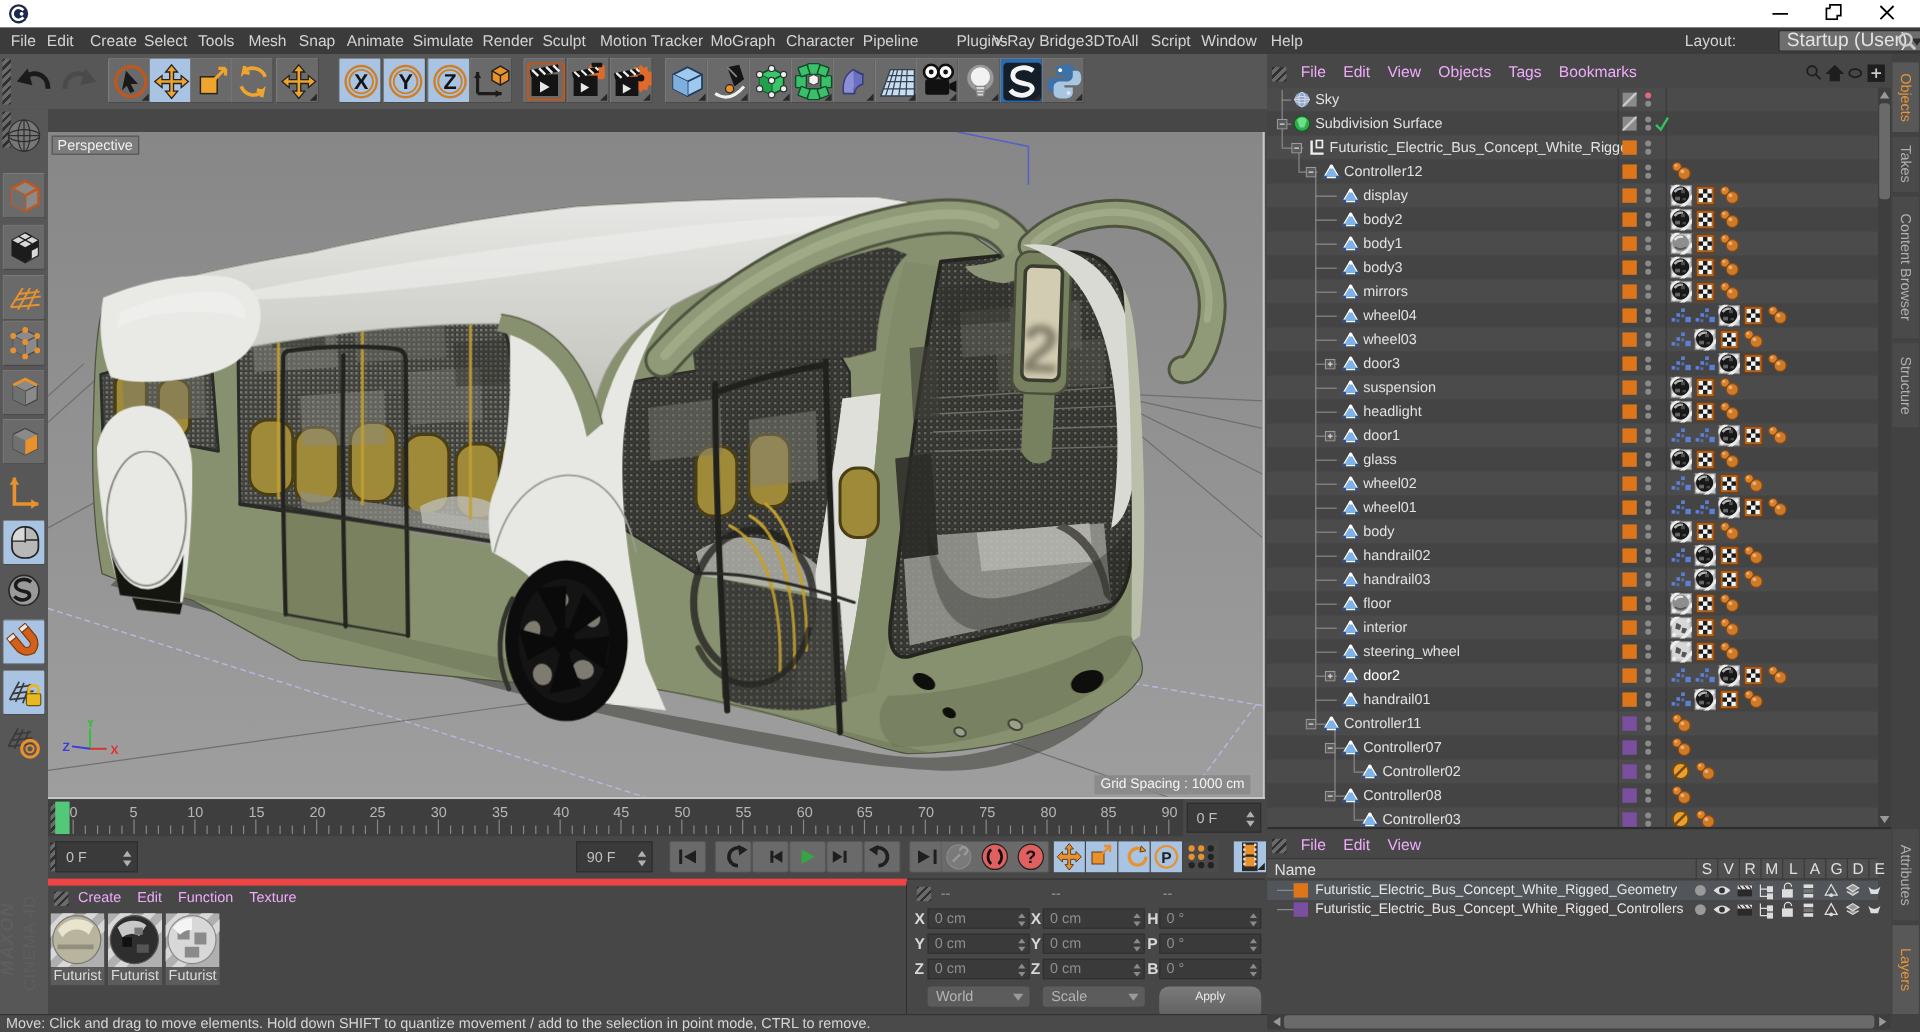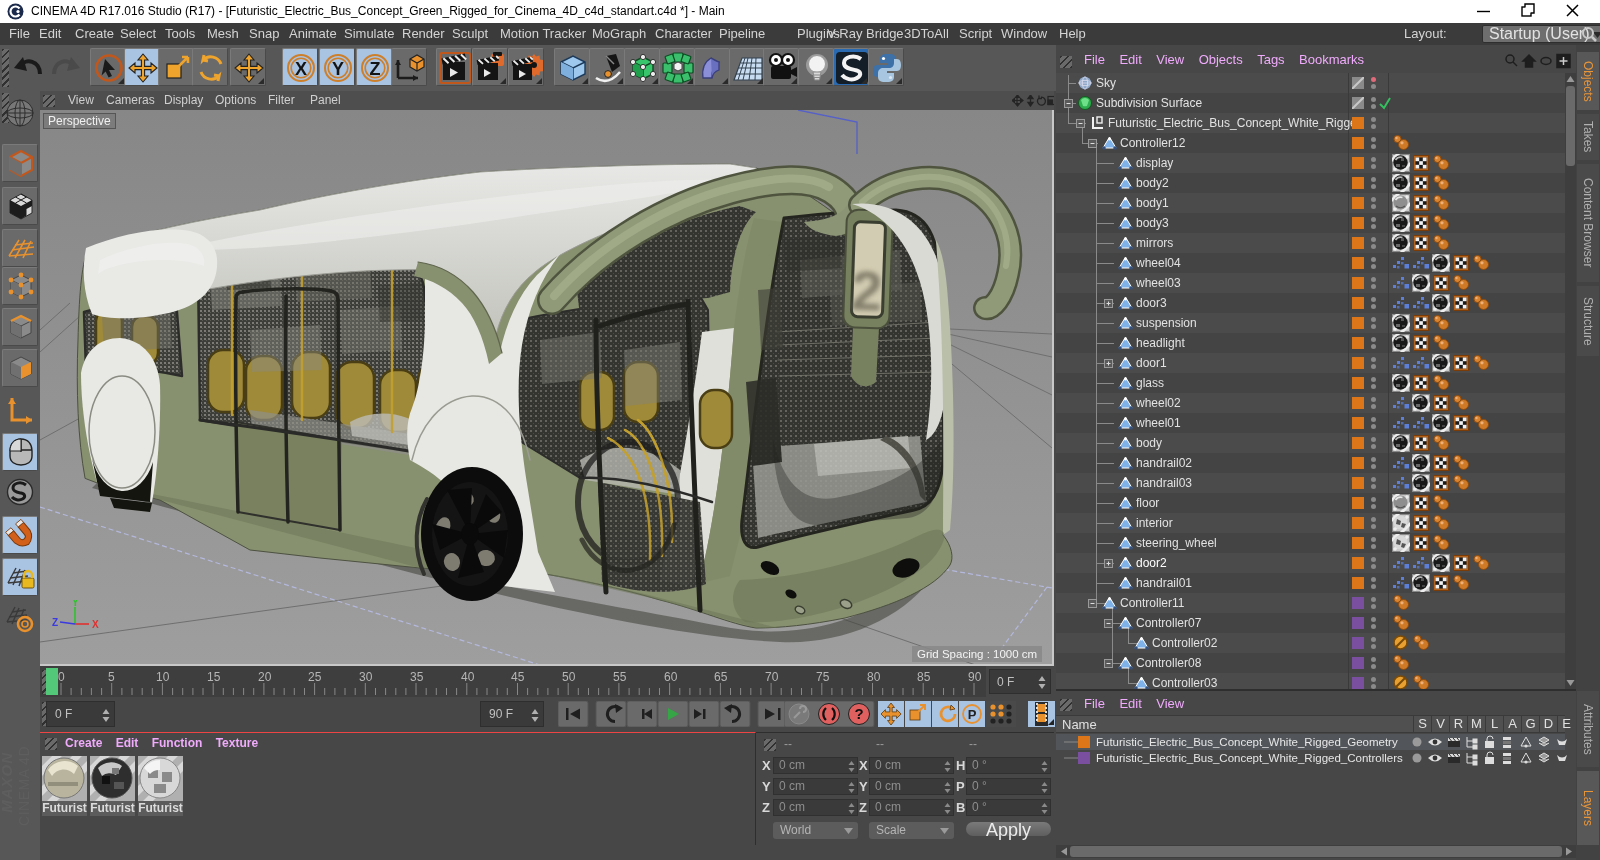--- a/index.html
+++ b/index.html
@@ -23,21 +23,21 @@
     font-size:12px; line-height:19px; }
   #viewport { left:40px; top:110px; width:1014px; height:556px;
     background:linear-gradient(#878787,#9e9e9e);
     border-right:2px solid #c8c8c8; border-bottom:2px solid #c8c8c8; overflow:hidden; }
   
   #ruler { left:40px; top:666px; width:946px; height:31px; background:#3e3e3e; }
   #rulerspin { left:986px; top:666px; width:68px; height:31px; background:#474747; }
   #transport { left:40px; top:697px; width:1014px; height:35px; background:#474747; }
   
   #materials { left:40px; top:732px; width:716px; height:113px; background:#474747;
-    border-top:1px solid #ef4444; border-right:1px solid #2e2e2e;font-weight:bold; }
+    border-top:6px solid #ef4444; border-right:1px solid #2e2e2e; }
   
   #coords { left:756px; top:732px; width:298px; height:113px; background:#474747;
     border-top:1px solid #2e2e2e; }
   
   #status { left:0; top:845px; width:1600px; height:15px; background:#4a4a4a;
     border-top:1px solid #333; color:#d6d6d6; font-size:12px; line-height:14px; }
   
   #om { left:1056px; top:45px; width:520px; height:644px; background:#474747; }
   #layers { left:1056px; top:689px; width:520px; height:171px; background:#474747;
     border-top:2px solid #2e2e2e; }
@@ -64,21 +64,20 @@
 </style>
 </head>
 <body>
 <div id="root">
   <div class="abs" id="titlebar">
     <svg class="abs" style="left:7px;top:3px" width="17" height="17" viewBox="0 0 17 17">
       <circle cx="8.5" cy="8.5" r="8" fill="#1b2a4a"></circle>
       <path d="M12.5 5.5 A5 5 0 1 0 12.5 11.5" fill="none" stroke="#fff" stroke-width="2.2"></path>
       <circle cx="11" cy="8.5" r="1.6" fill="#fff"></circle>
     </svg>
-    <div id="titletext">CINEMA 4D R17.016 Studio (R17) - [Futuristic_Electric_Bus_Concept_Green_Rigged_for_Cinema_4D_c4d_standart.c4d *] - Main</div>
     <svg class="abs" style="left:1470px;top:0" width="120" height="23" viewBox="0 0 120 23">
       <line x1="7" y1="11.5" x2="20" y2="11.5" stroke="#000" stroke-width="1.4"></line>
       <rect x="52" y="7" width="9" height="9" fill="none" stroke="#000" stroke-width="1.4"></rect>
       <path d="M55 7 v-3 h9 v9 h-3" fill="#fff" stroke="#000" stroke-width="1.4"></path>
       <path d="M97 5 l11 11 M108 5 L97 16" stroke="#000" stroke-width="1.5"></path>
     </svg>
   </div>
   <div class="abs" id="menubar">
     <span class="abs" style="left:9px">File</span>
       <span class="abs" style="left:39px">Edit</span>
@@ -432,38 +431,20 @@
             <path d="M3 20 l20-2 M5 15 l18-2 M8 10 l14-2"></path>
           </g>
           <circle cx="21" cy="22" r="7" fill="none" stroke="#e8912d" stroke-width="2.6"></circle>
           <circle cx="21" cy="22" r="3" fill="none" stroke="#e8912d" stroke-width="1.6"></circle>
         </svg>
       </div>
     <div class="abs" style="left:0;top:655px;width:40px;height:120px">
       <div style="position:absolute;left:-2px;top:6px;writing-mode:vertical-rl;transform:rotate(180deg);font-size:15px;font-weight:bold;font-style:italic;color:#5e5e5e;letter-spacing:1px">MAXON</div>
       <div style="position:absolute;left:16px;top:0px;writing-mode:vertical-rl;transform:rotate(180deg);font-size:14px;color:#5e5e5e;letter-spacing:0.5px">CINEMA 4D</div>
     </div>
-  </div>
-  <div class="abs" id="vpmenu">
-    <div class="abs hatch" style="left:3px;top:4px;width:12px;height:12px"></div>
-    <span class="abs" style="left:28px">View</span>
-      <span class="abs" style="left:66px">Cameras</span>
-      <span class="abs" style="left:124px">Display</span>
-      <span class="abs" style="left:175px">Options</span>
-      <span class="abs" style="left:228px">Filter</span>
-      <span class="abs" style="left:270px">Panel</span>
-    <svg class="abs" style="left:972px;top:4px" width="42" height="12" viewBox="0 0 42 12">
-      <g stroke="#242424" stroke-width="1.2" fill="#242424">
-        <path d="M5 0 v11 M0 5.5 h11 M5.5 0 l-2 2.5 h4 z M5.5 11 l-2-2.5 h4 z M0 5.5 l2.5-2 v4 z M11 5.5 l-2.5-2 v4 z"></path>
-        <path d="M18.5 0 l-2.5 3.5 h5 z M18.5 11 l-2.5-3.5 h5 z M18.5 3 v5" stroke-width="1.3"></path>
-        <path d="M27 3 a4 4 0 1 0 2 -0.8 M27 0.5 v3 h3" fill="none" stroke-width="1.3"></path>
-        <rect x="36" y="1.5" width="8" height="8" fill="none" stroke-width="1.2"></rect>
-        <rect x="36" y="5" width="4.5" height="4.5" fill="#242424"></rect>
-      </g>
-    </svg>
   </div>
   <div class="abs" id="viewport">
     <div class="abs" style="left:3px;top:3px;background:#72727288;border:1px solid #555;color:#f0f0f0;font-size:12px;line-height:14px;padding:0 4px">Perspective</div>
     <svg class="abs" style="left:0;top:0" width="1012" height="554" viewBox="0 0 1012 554">
 
       <g stroke="#6f6f6f" stroke-width="1" fill="none">
         <line x1="0" y1="220" x2="30" y2="193"></line>
         <line x1="0" y1="242" x2="40" y2="206"></line>
         <line x1="910" y1="219" x2="1012" y2="224"></line>
         <line x1="908" y1="224" x2="1012" y2="247"></line>
@@ -1008,23 +989,24 @@
 <div class="abs" style="left:200px;top:67px;font-size:13px;font-weight:bold;color:#d8d8d8">B</div>
 <div class="abs" style="left:210px;top:66px;width:85px;height:17px;background:#3a3a3a;border:1px solid #303030;color:#8e8e8e;font-size:12px;line-height:15px;padding-left:5px">0 °<svg class="abs" style="right:2px;top:3px" width="7" height="11">
             <path d="M3.5 0 l3 4 h-6 z M3.5 11 l3-4 h-6 z" fill="#8a8a8a"></path>
           </svg></div>
 <div class="abs" style="left:17px;top:89px;width:85px;height:17px;background:#5c5c5c;border-radius:3px;color:#b4b4b4;font-size:12px;line-height:17px;padding-left:7px">World<svg class="abs" style="right:5px;top:6px" width="9" height="7">
             <path d="M0 0 h9 l-4.5 6 z" fill="#9a9a9a"></path>
           </svg></div>
 <div class="abs" style="left:113px;top:89px;width:85px;height:17px;background:#5c5c5c;border-radius:3px;color:#b4b4b4;font-size:12px;line-height:17px;padding-left:7px">Scale<svg class="abs" style="right:5px;top:6px" width="9" height="7">
             <path d="M0 0 h9 l-4.5 6 z" fill="#9a9a9a"></path>
           </svg></div>
-<div class="abs" style="left:210px;top:89px;width:85px;height:14px;background:linear-gradient(#7a7a7a,#5e5e5e);border-radius:8px;color:#ececec;font-size:18px;text-align:center;line-height:17px">Apply</div>
+<div class="abs" style="left:210px;top:89px;width:85px;height:28px;background:linear-gradient(#7a7a7a,#5e5e5e);border-radius:8px;color:#ececec;font-size:10px;text-align:center;line-height:17px">Apply</div>
       </div>
   </div>
+  <div class="abs" id="status"><span style="margin-left:5px">Move: Click and drag to move elements. Hold down SHIFT to quantize movement / add to the selection in point mode, CTRL to remove.</span></div>
   <div class="abs" id="om">
 <div class="abs hatch" style="left:4px;top:11px;width:12px;height:12px"></div>
 <div class="t12" style="position:absolute;left:28px;top:7px;font-size:13px">File&nbsp;&nbsp;&nbsp;&nbsp;Edit&nbsp;&nbsp;&nbsp;&nbsp;View&nbsp;&nbsp;&nbsp;&nbsp;Objects&nbsp;&nbsp;&nbsp;&nbsp;Tags&nbsp;&nbsp;&nbsp;&nbsp;Bookmarks</div>
 <svg class="abs" style="left:448px;top:8px" width="70" height="16" viewBox="0 0 70 16">
 <g stroke="#1e1e1e" stroke-width="1.5" fill="none">
 <circle cx="6" cy="6" r="4"></circle>
           <line x1="9" y1="9" x2="13" y2="13"></line>
 <path d="M19 8 l6-6 6 6 h-2.5 v6 h-7 v-6 z" fill="#1e1e1e"></path>
 <ellipse cx="42" cy="8" rx="5" ry="3.4"></ellipse>
 <rect x="53" y="1.5" width="13" height="13" fill="#1e1e1e"></rect>

